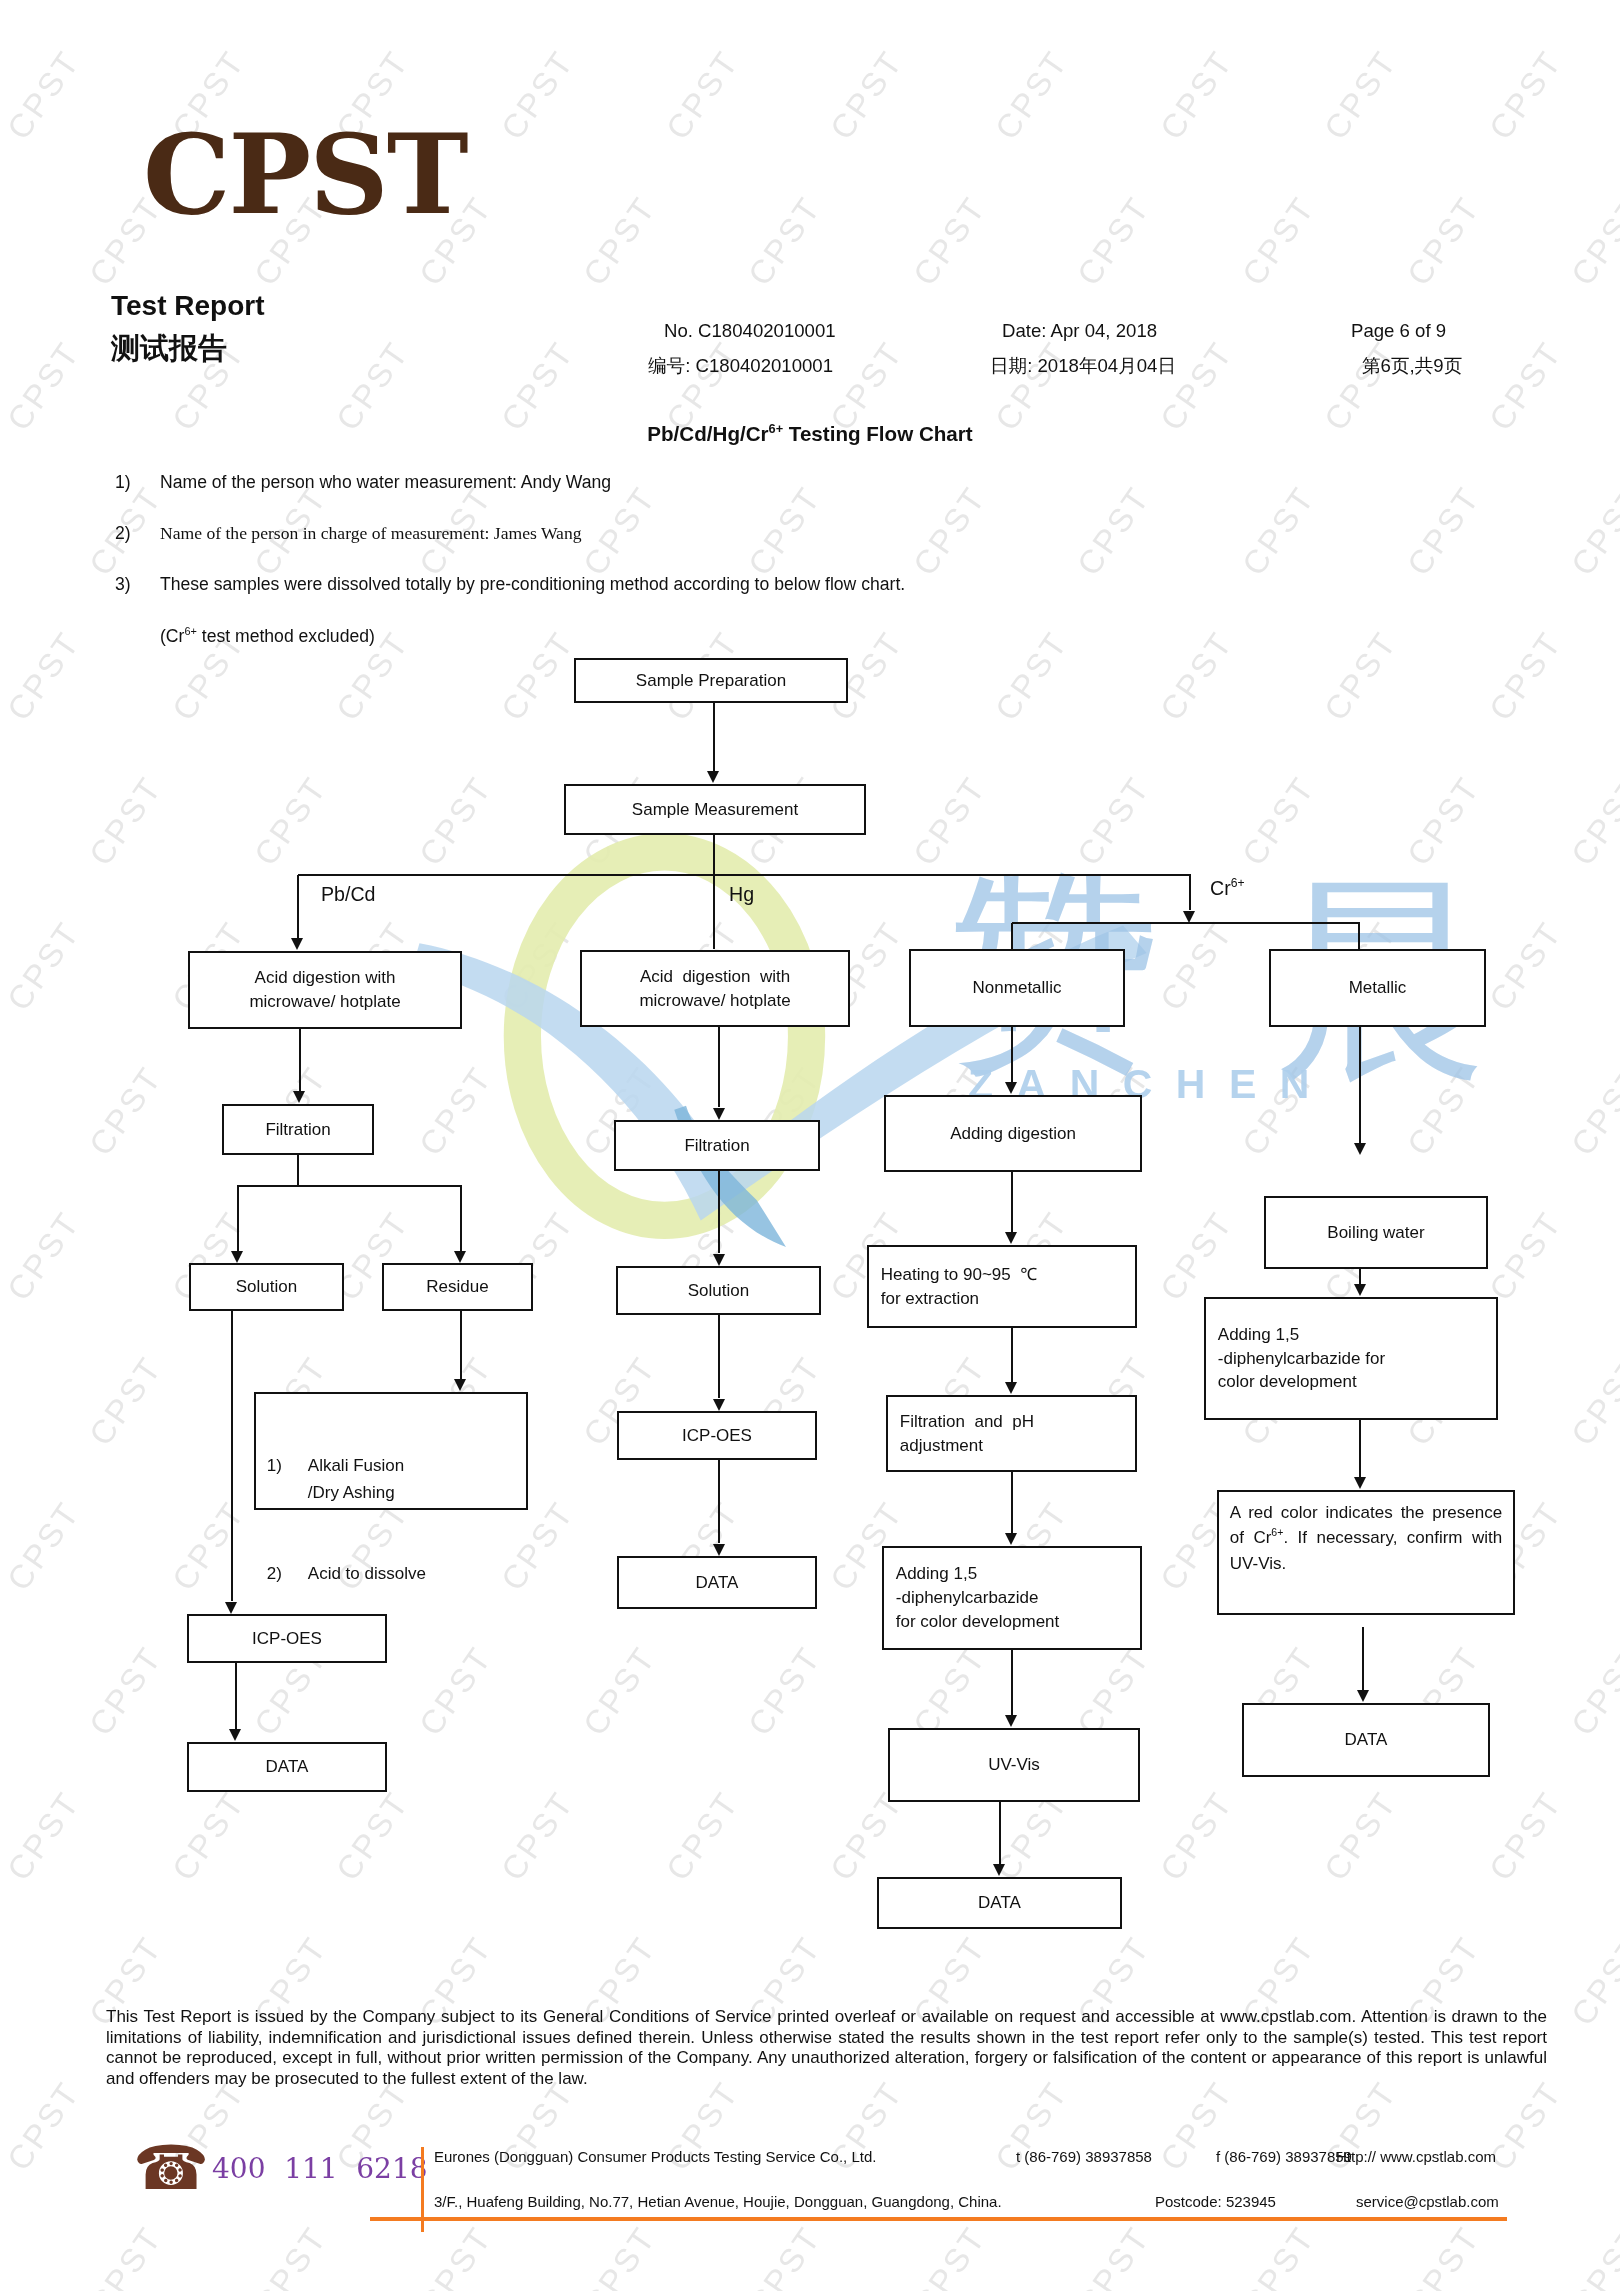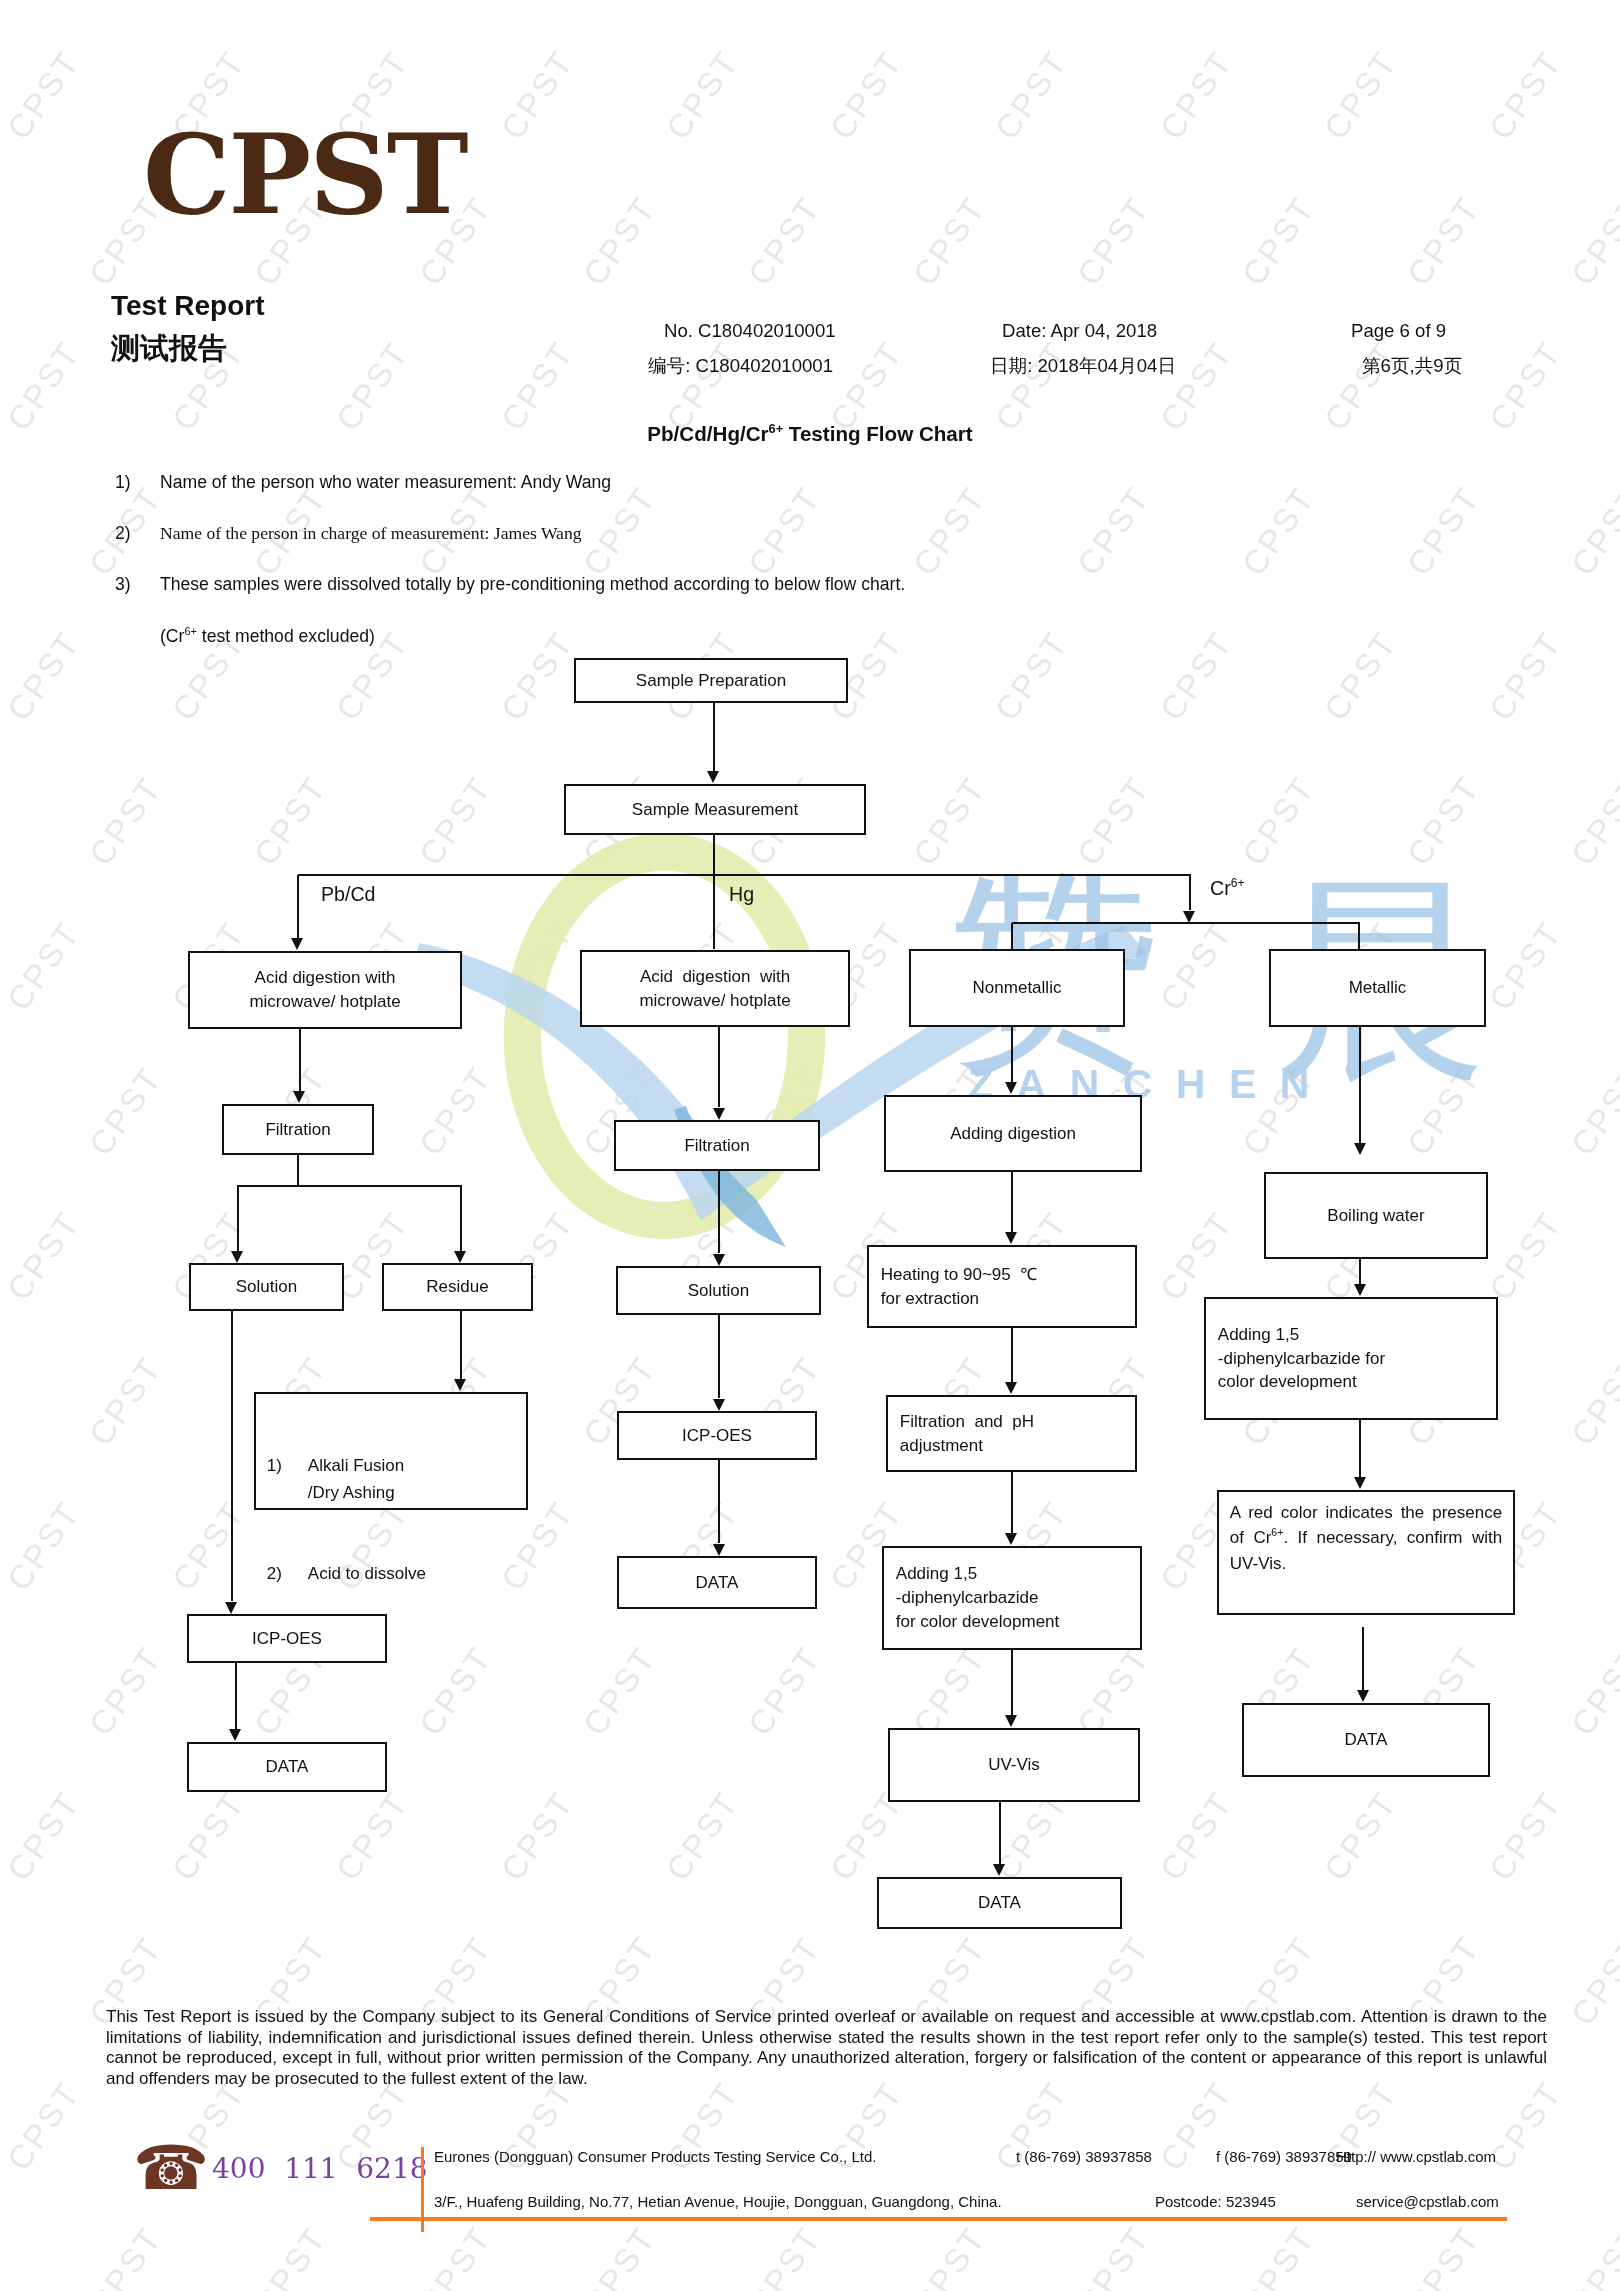--- a/index.html
+++ b/index.html
@@ -275,21 +275,21 @@
   <div class="box" style="left:564px;top:784px;width:302px;height:51px;">Sample Measurement</div>
   <div class="box" style="left:188px;top:951px;width:274px;height:78px;">Acid digestion with
 microwave/ hotplate</div>
   <div class="box" style="left:580px;top:950px;width:270px;height:77px;">Acid  digestion  with
 microwave/ hotplate</div>
   <div class="box" style="left:909px;top:949px;width:216px;height:78px;">Nonmetallic</div>
   <div class="box" style="left:1269px;top:949px;width:217px;height:78px;">Metallic</div>
   <div class="box" style="left:222px;top:1104px;width:152px;height:51px;">Filtration</div>
   <div class="box" style="left:614px;top:1120px;width:206px;height:51px;">Filtration</div>
   <div class="box" style="left:884px;top:1095px;width:258px;height:77px;">Adding digestion</div>
-  <div class="box" style="left:1264px;top:1172px;width:224px;height:87px;">Boiling water</div>
+  <div class="box" style="left:1264px;top:1196px;width:224px;height:73px;">Boiling water</div>
   <div class="box" style="left:189px;top:1263px;width:155px;height:48px;">Solution</div>
   <div class="box" style="left:382px;top:1263px;width:151px;height:48px;">Residue</div>
   <div class="box" style="left:616px;top:1266px;width:205px;height:49px;">Solution</div>
   <div class="box lft" style="left:867px;top:1245px;width:270px;height:83px;">Heating to 90~95  ℃
 for extraction</div>
   <div class="box lft" style="left:1204px;top:1297px;width:294px;height:123px;">Adding 1,5
 -diphenylcarbazide for
 color development</div>
   <div class="box blk" style="left:254px;top:1392px;width:274px;height:118px;text-align:left;padding-top:11.8px;">
     <div class="alk-row"><span>1)</span><span>Alkali Fusion

